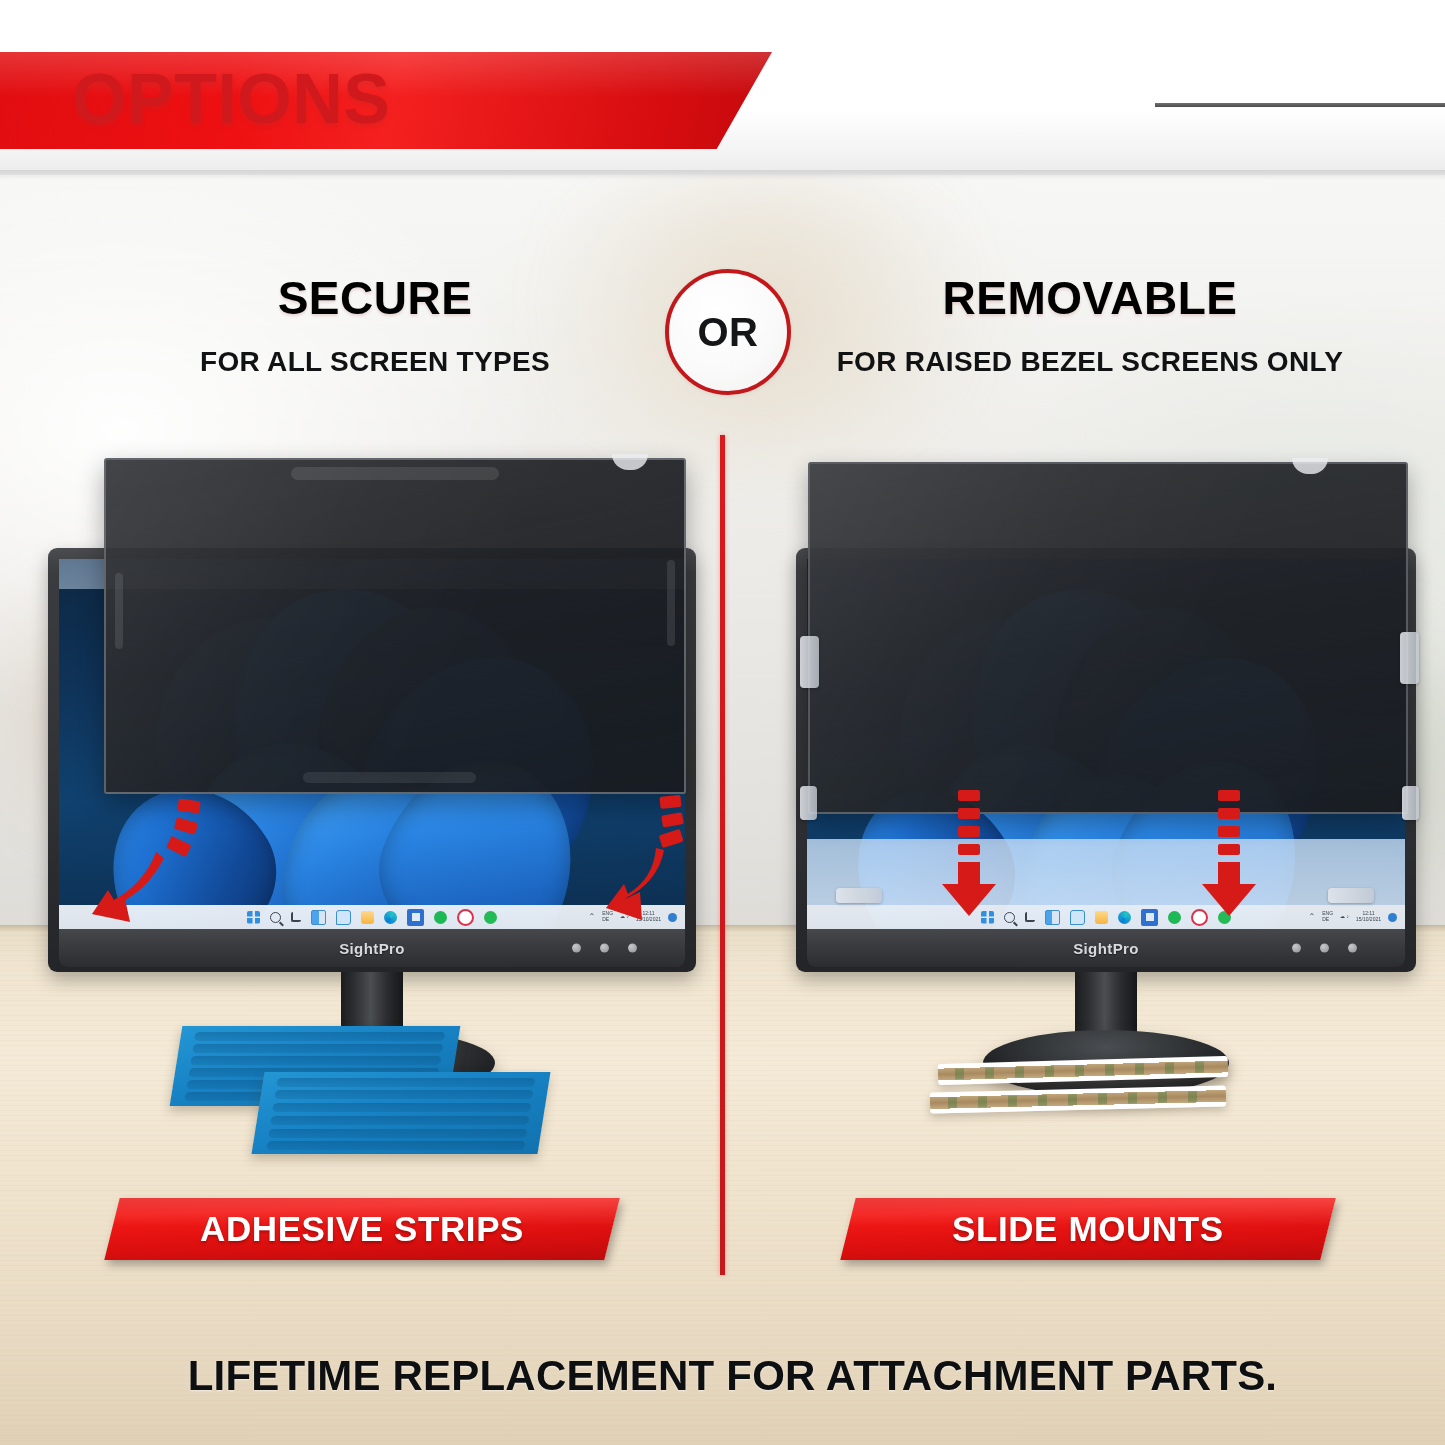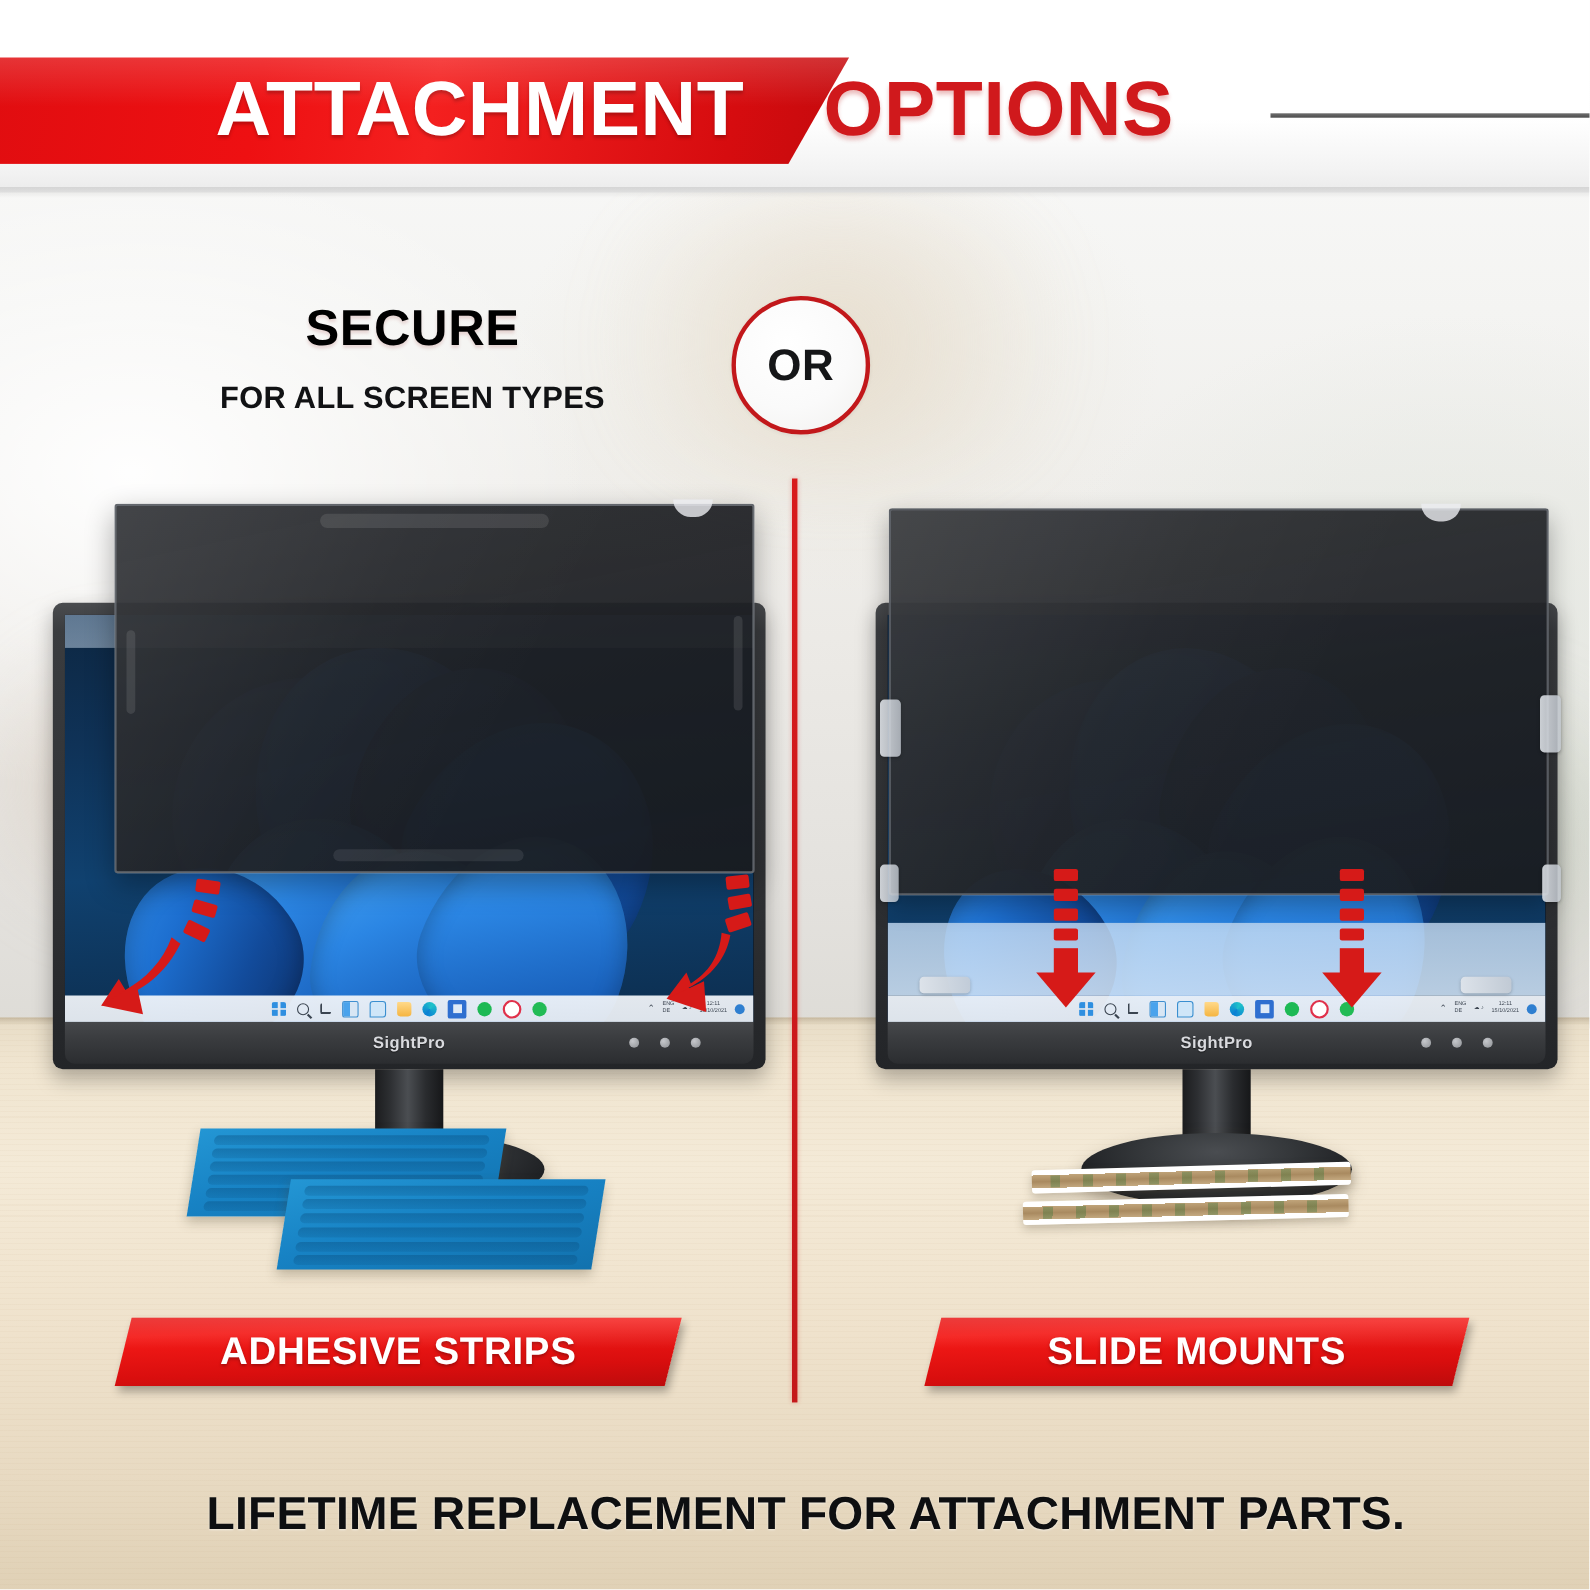--- a/index.html
+++ b/index.html
@@ -289,37 +289,38 @@
     <div class="bg-wall-blur3"></div>
   </div>
   <div class="bg-desk"></div>
   <div class="bg-desk-edge"></div>
 
   <div class="header-wrap">
     <div class="header-band">
       <div class="header-band-gloss"></div>
     </div>
     <div class="header-title">
-      <div class="ht-a">ATTACHMENT</div>
       <div class="ht-b">OPTIONS</div>
     </div>
     <div class="header-rule"></div>
     <div class="header-shadowline"></div>
   </div>
 
   <div class="sec" id="sec-left">
     <div class="sec-title">SECURE</div>
     <div class="sec-sub">FOR ALL SCREEN TYPES</div>
   </div>
 
   <div class="or-badge">
     <span>OR</span>
   </div>
 
   <div class="sec" id="sec-right">
+    <div class="sec-title">REMOVABLE</div>
+    <div class="sec-sub">FOR RAISED BEZEL SCREENS ONLY</div>
   </div>
 
   <div class="divider"></div>
 
   <div class="monitor" id="mon-left" style="left:48px;top:548px;width:648px;height:440px;">
 
     <div class="mon-body" style="height:424px;">
       <div class="mon-screen">
         <div class="wp">
           <div class="bloom">

